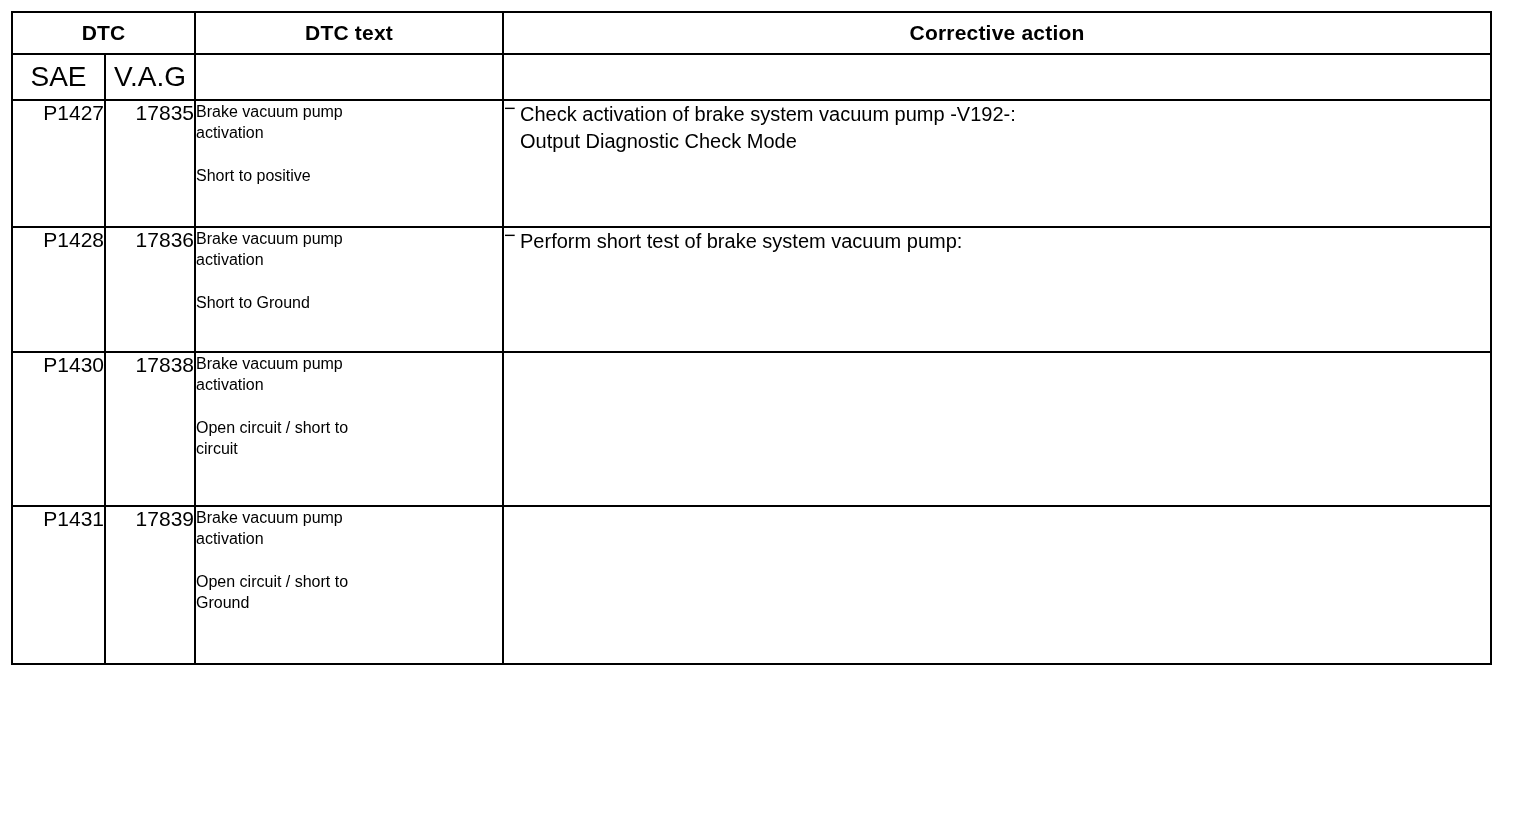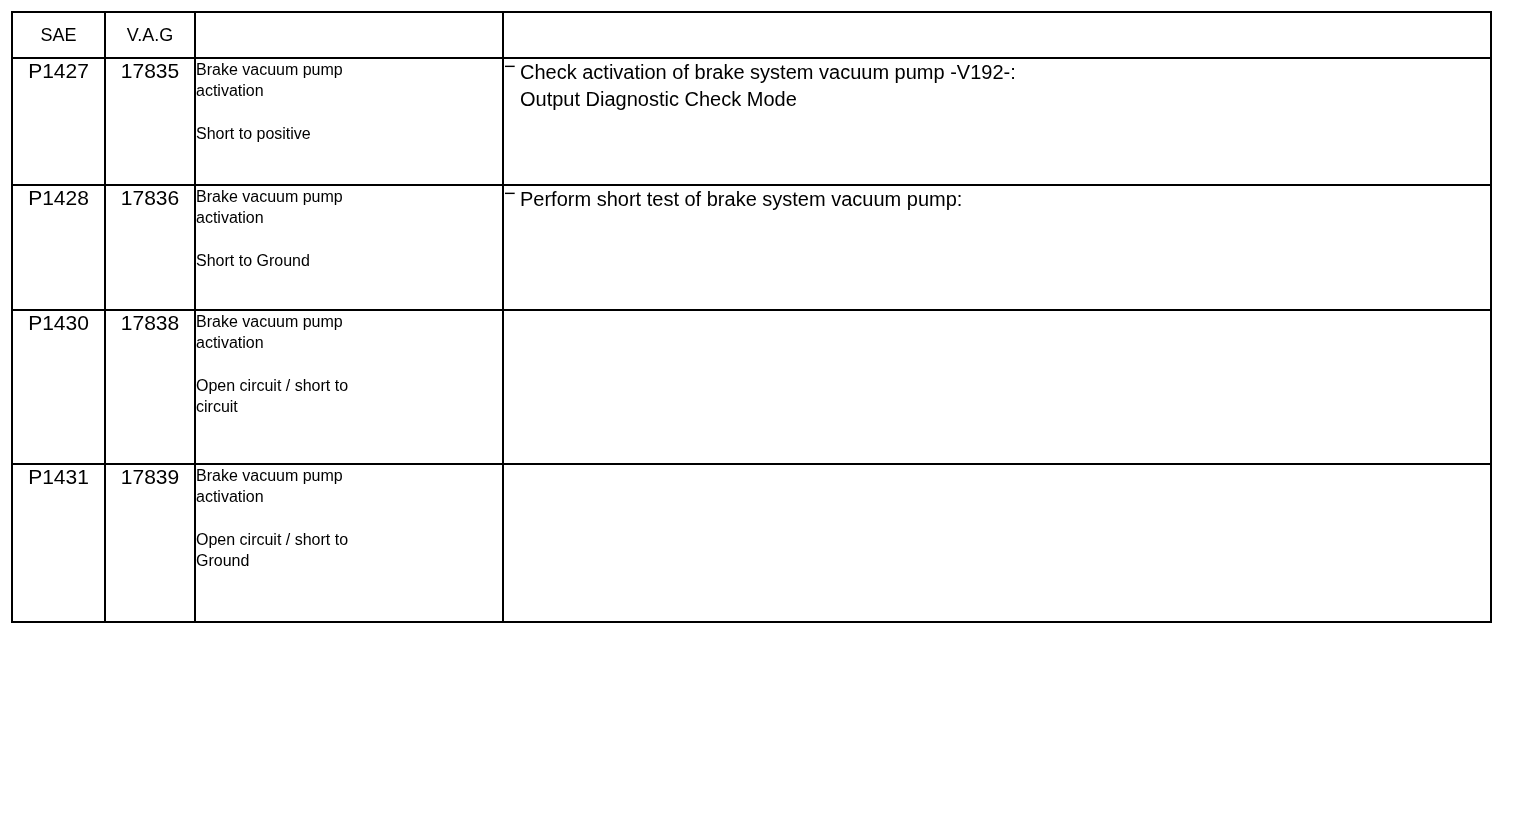--- a/index.html
+++ b/index.html
@@ -54,26 +54,26 @@
     font-weight: bold;
     font-size: 21px;
     letter-spacing: 0.2px;
   }
 
   tr.head-sub th {
     height: 44px;
     text-align: center;
     vertical-align: middle;
     font-weight: normal;
-    font-size: 18px;
+    font-size: 28px;
   }
 
   
   td.c-sae, td.c-vag {
-    text-align: center;
+    text-align: right;
     font-size: 21px;
     padding-top: 12px;
     white-space: nowrap;
   }
 
   td.c-text {
     font-size: 16px;
     padding: 12px 6px 10px 9px;
     line-height: 1.32;
   }
@@ -121,20 +121,25 @@
 
   <table class="dtc-table">
     <colgroup>
       <col class="col-sae">
       <col class="col-vag">
       <col class="col-text">
       <col class="col-corr">
     </colgroup>
 
     <thead>
+      <tr class="head-main">
+        <th colspan="2">DTC</th>
+        <th>DTC text</th>
+        <th>Corrective action</th>
+      </tr>
       <tr class="head-sub">
         <th>SAE</th>
         <th>V.A.G</th>
         <th></th>
         <th></th>
       </tr>
     </thead>
 
     <tbody>
 

